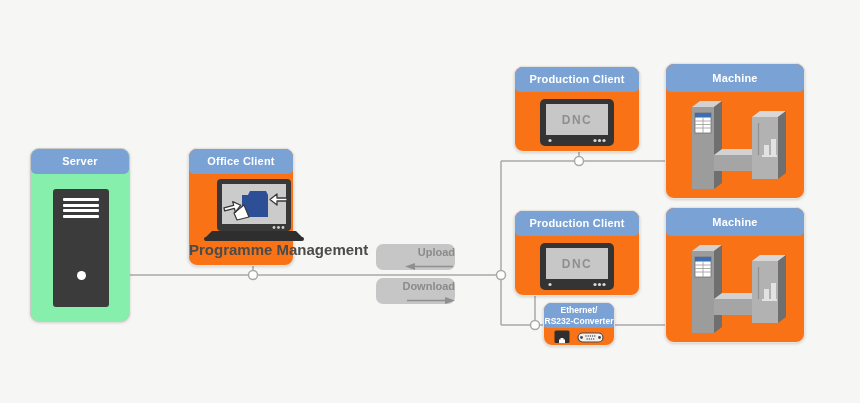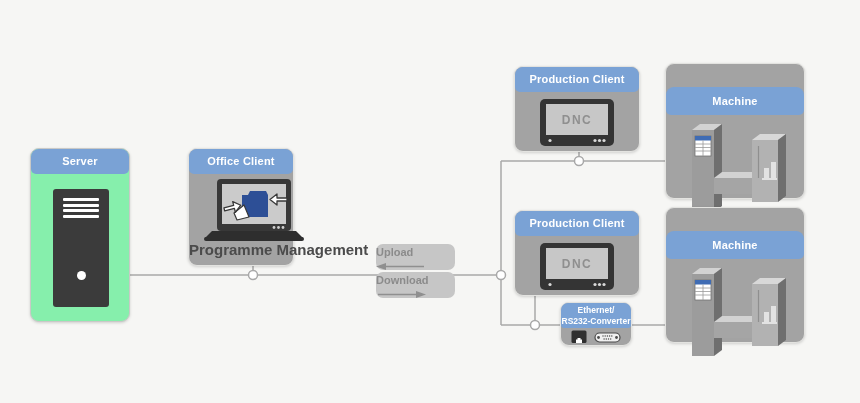--- a/index.html
+++ b/index.html
@@ -7,21 +7,21 @@
     font-family: "Liberation Sans", sans-serif;
     background:#ffffff;
   }
   #canvas {
     position:relative; width:860px; height:403px;
     background:#f6f6f4; overflow:hidden;
   }
   #lines { position:absolute; left:0; top:0; z-index:0; }
 
   .card {
-    position:absolute; border-radius:9px; background:#a3a3a3;
+    position:absolute; border-radius:9px; background:#f97316;
     border:1px solid #e3e3e0;
     box-shadow:0 1px 3px rgba(0,0,0,0.16);
     z-index:2;
   }
   .card-header {
     height:25px; line-height:25px; text-align:center;
     background:#7aa2d5; color:#ffffff;
     font-size:11px; font-weight:bold; letter-spacing:0.2px;
     border-radius:8px 8px 5px 5px;
   }
@@ -36,40 +36,40 @@
   .office-card { left:188px; top:148px; width:106px; height:118px; }
   .office-icon { position:absolute; left:15px; top:30px; }
   .office-caption {
     position:absolute; left:0; right:0; bottom:7px; text-align:left;
     font-size:15px; font-weight:bold; color:#4b4b4b; white-space:nowrap;
   }
 
   
   .flow-btn {
     position:absolute; width:79px; height:26px; border-radius:7px;
-    background:#c6c6c6; text-align:left; z-index:2; border:none; cursor:pointer;
+    background:#c6c6c6; text-align:right; z-index:2; border:none; cursor:pointer;
     font-family:"Liberation Sans", sans-serif; padding-top:2px;
   }
   .flow-btn .flow-label { display:block; font-size:11px; font-weight:bold; color:#8b8b8b; line-height:13px; }
   .upload-btn { left:376px; top:244px; }
-  .download-btn { left:376px; top:272px; }
+  .download-btn { left:376px; top:278px; }
 
   
   .pc1-card { left:514px; top:66px;  width:126px; height:86px; }
   .pc2-card { left:514px; top:210px; width:126px; height:86px; }
   .pc-monitor { display:block; margin:7px auto 0 auto; }
 
   
   .machine1-card { left:665px; top:63px;  width:140px; height:136px; }
   .machine2-card { left:665px; top:207px; width:140px; height:136px; }
-  .machine-header { height:28px; line-height:28px;margin-top:23px; }
+  .machine-header { height:28px; line-height:28px; }
   .machine-icon { display:block; margin:7px auto 0 auto; }
 
   
-  .converter-card { left:560px; top:302px; width:72px; height:44px; z-index:3; }
+  .converter-card { left:543px; top:302px; width:72px; height:44px; z-index:3; }
   .converter-header {
     height:25px; background:#7aa2d5; color:#ffffff; text-align:center;
     font-size:8.5px; font-weight:bold; line-height:11px; padding-top:2px;
     border-radius:7px 7px 3px 3px;
   }
   .converter-body {
     height:18px; display:flex; align-items:center; justify-content:space-evenly;
     padding:0 3px;
   }
 </style>

